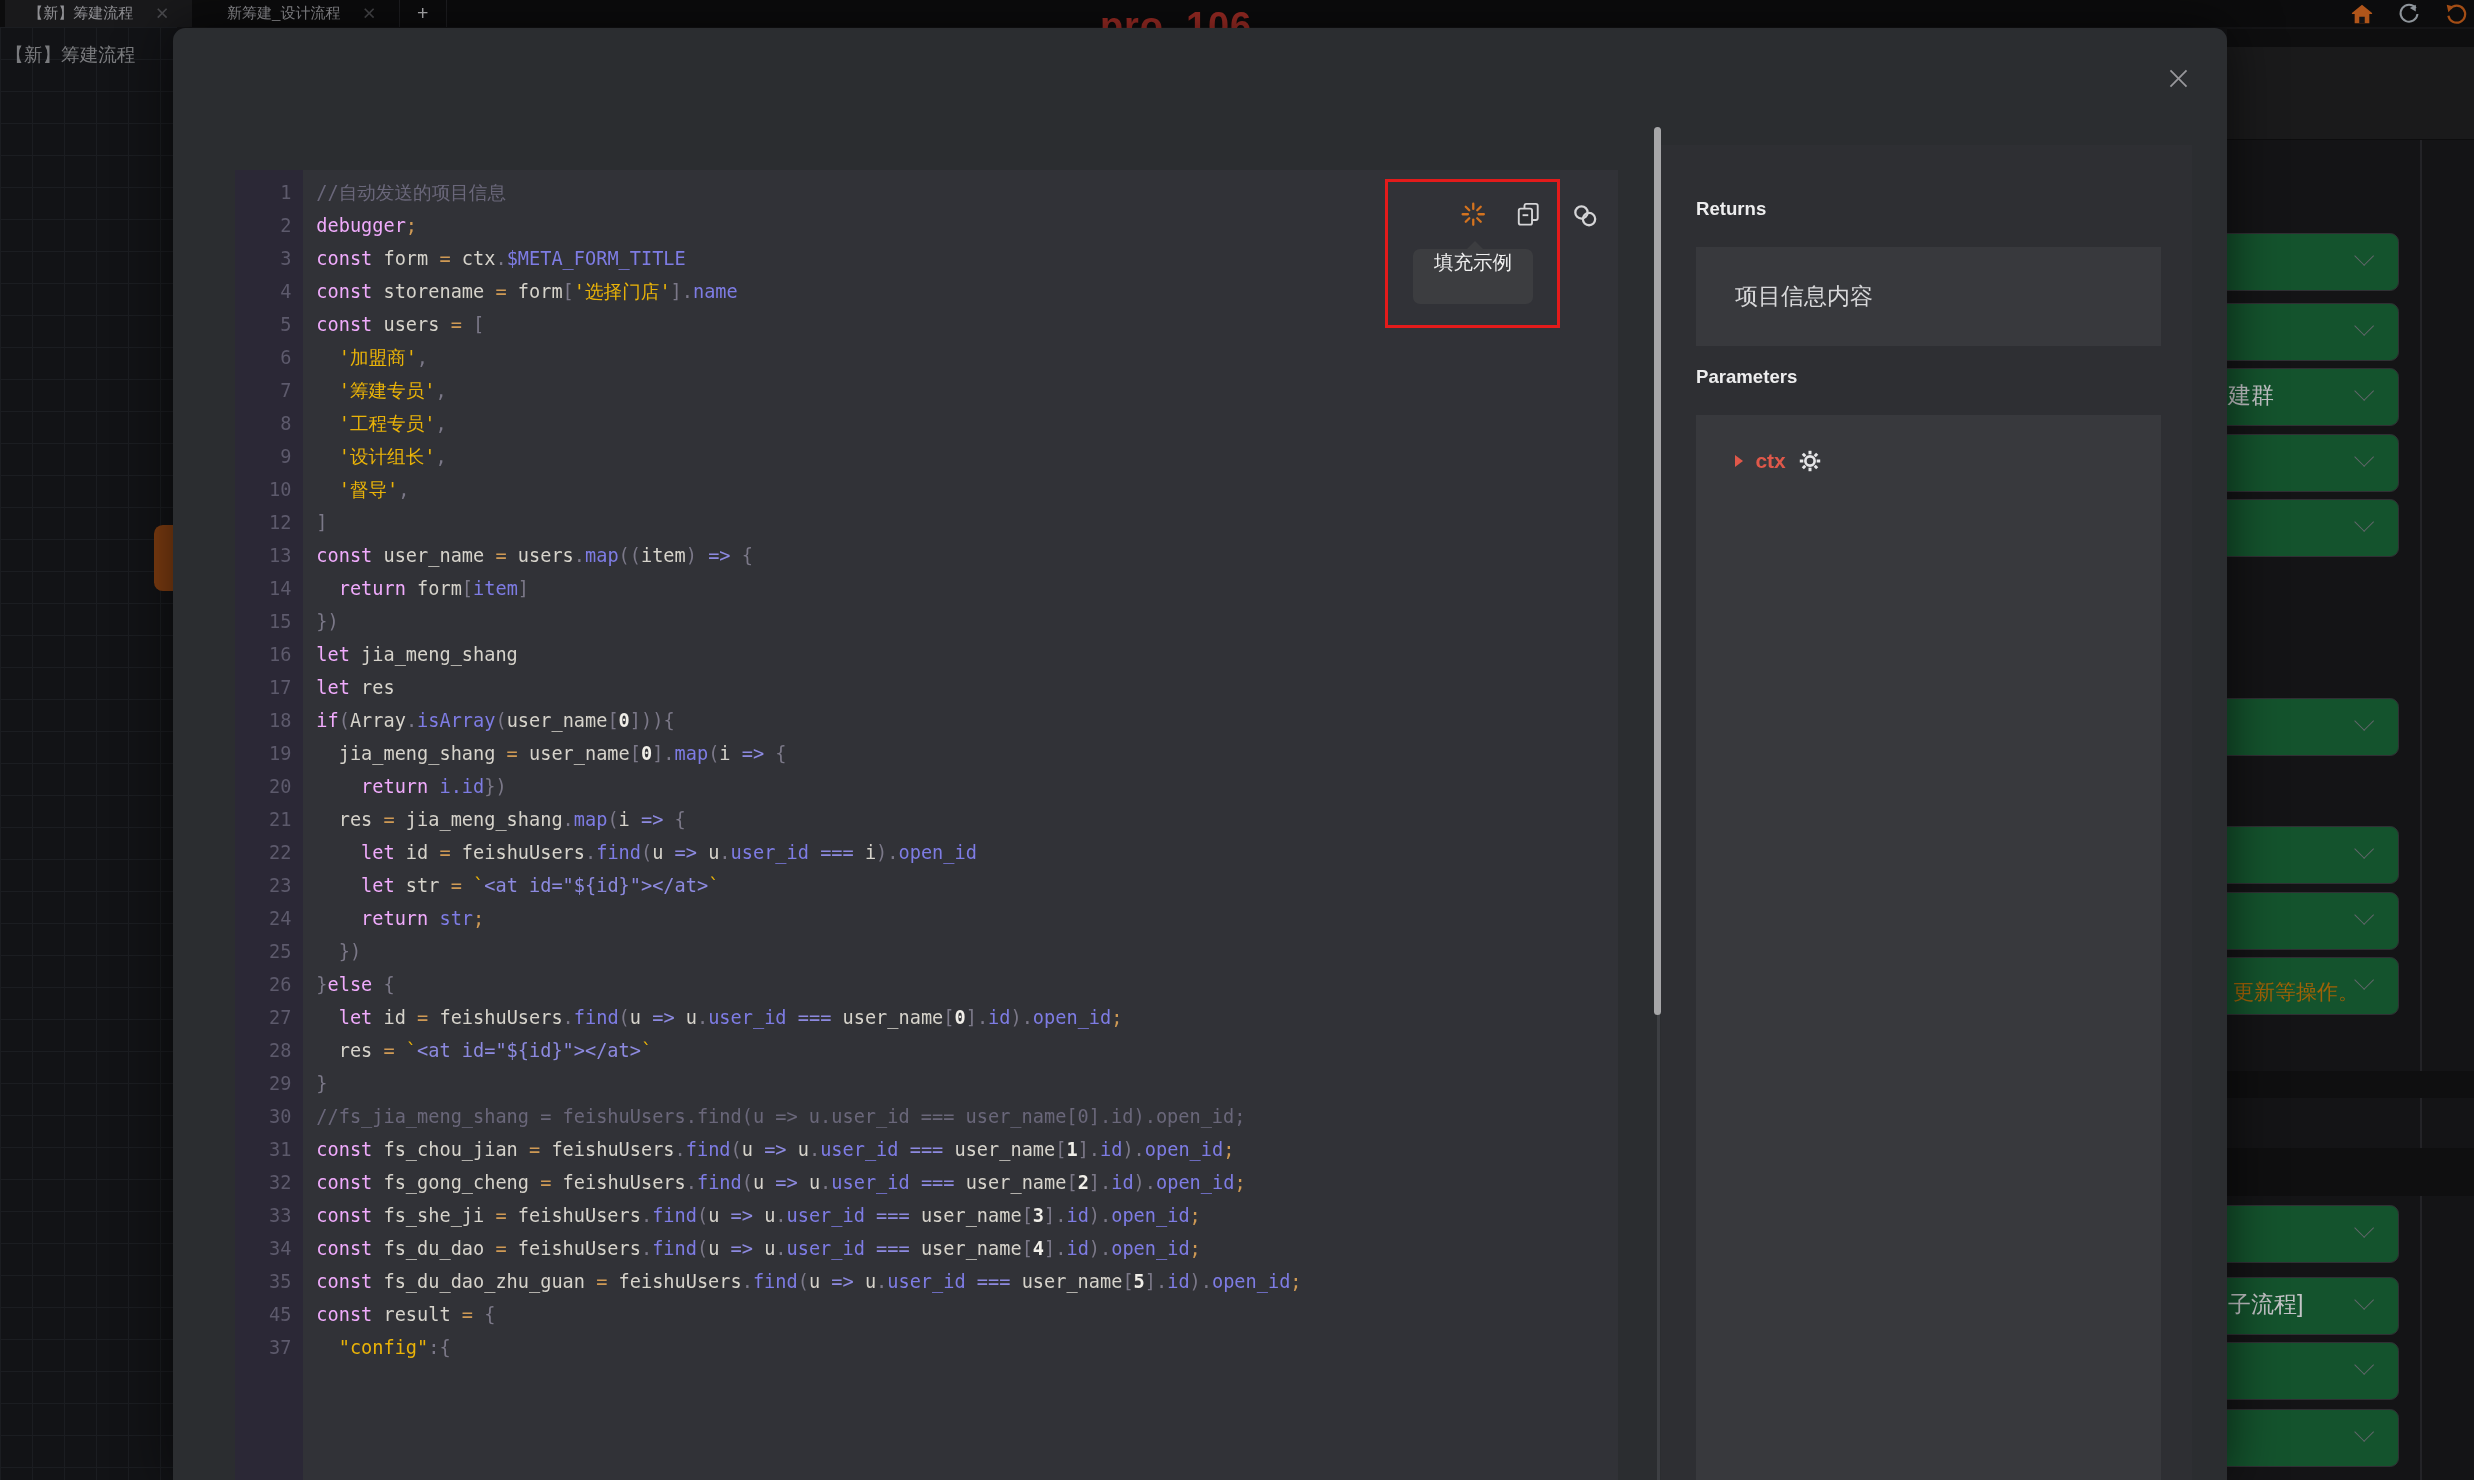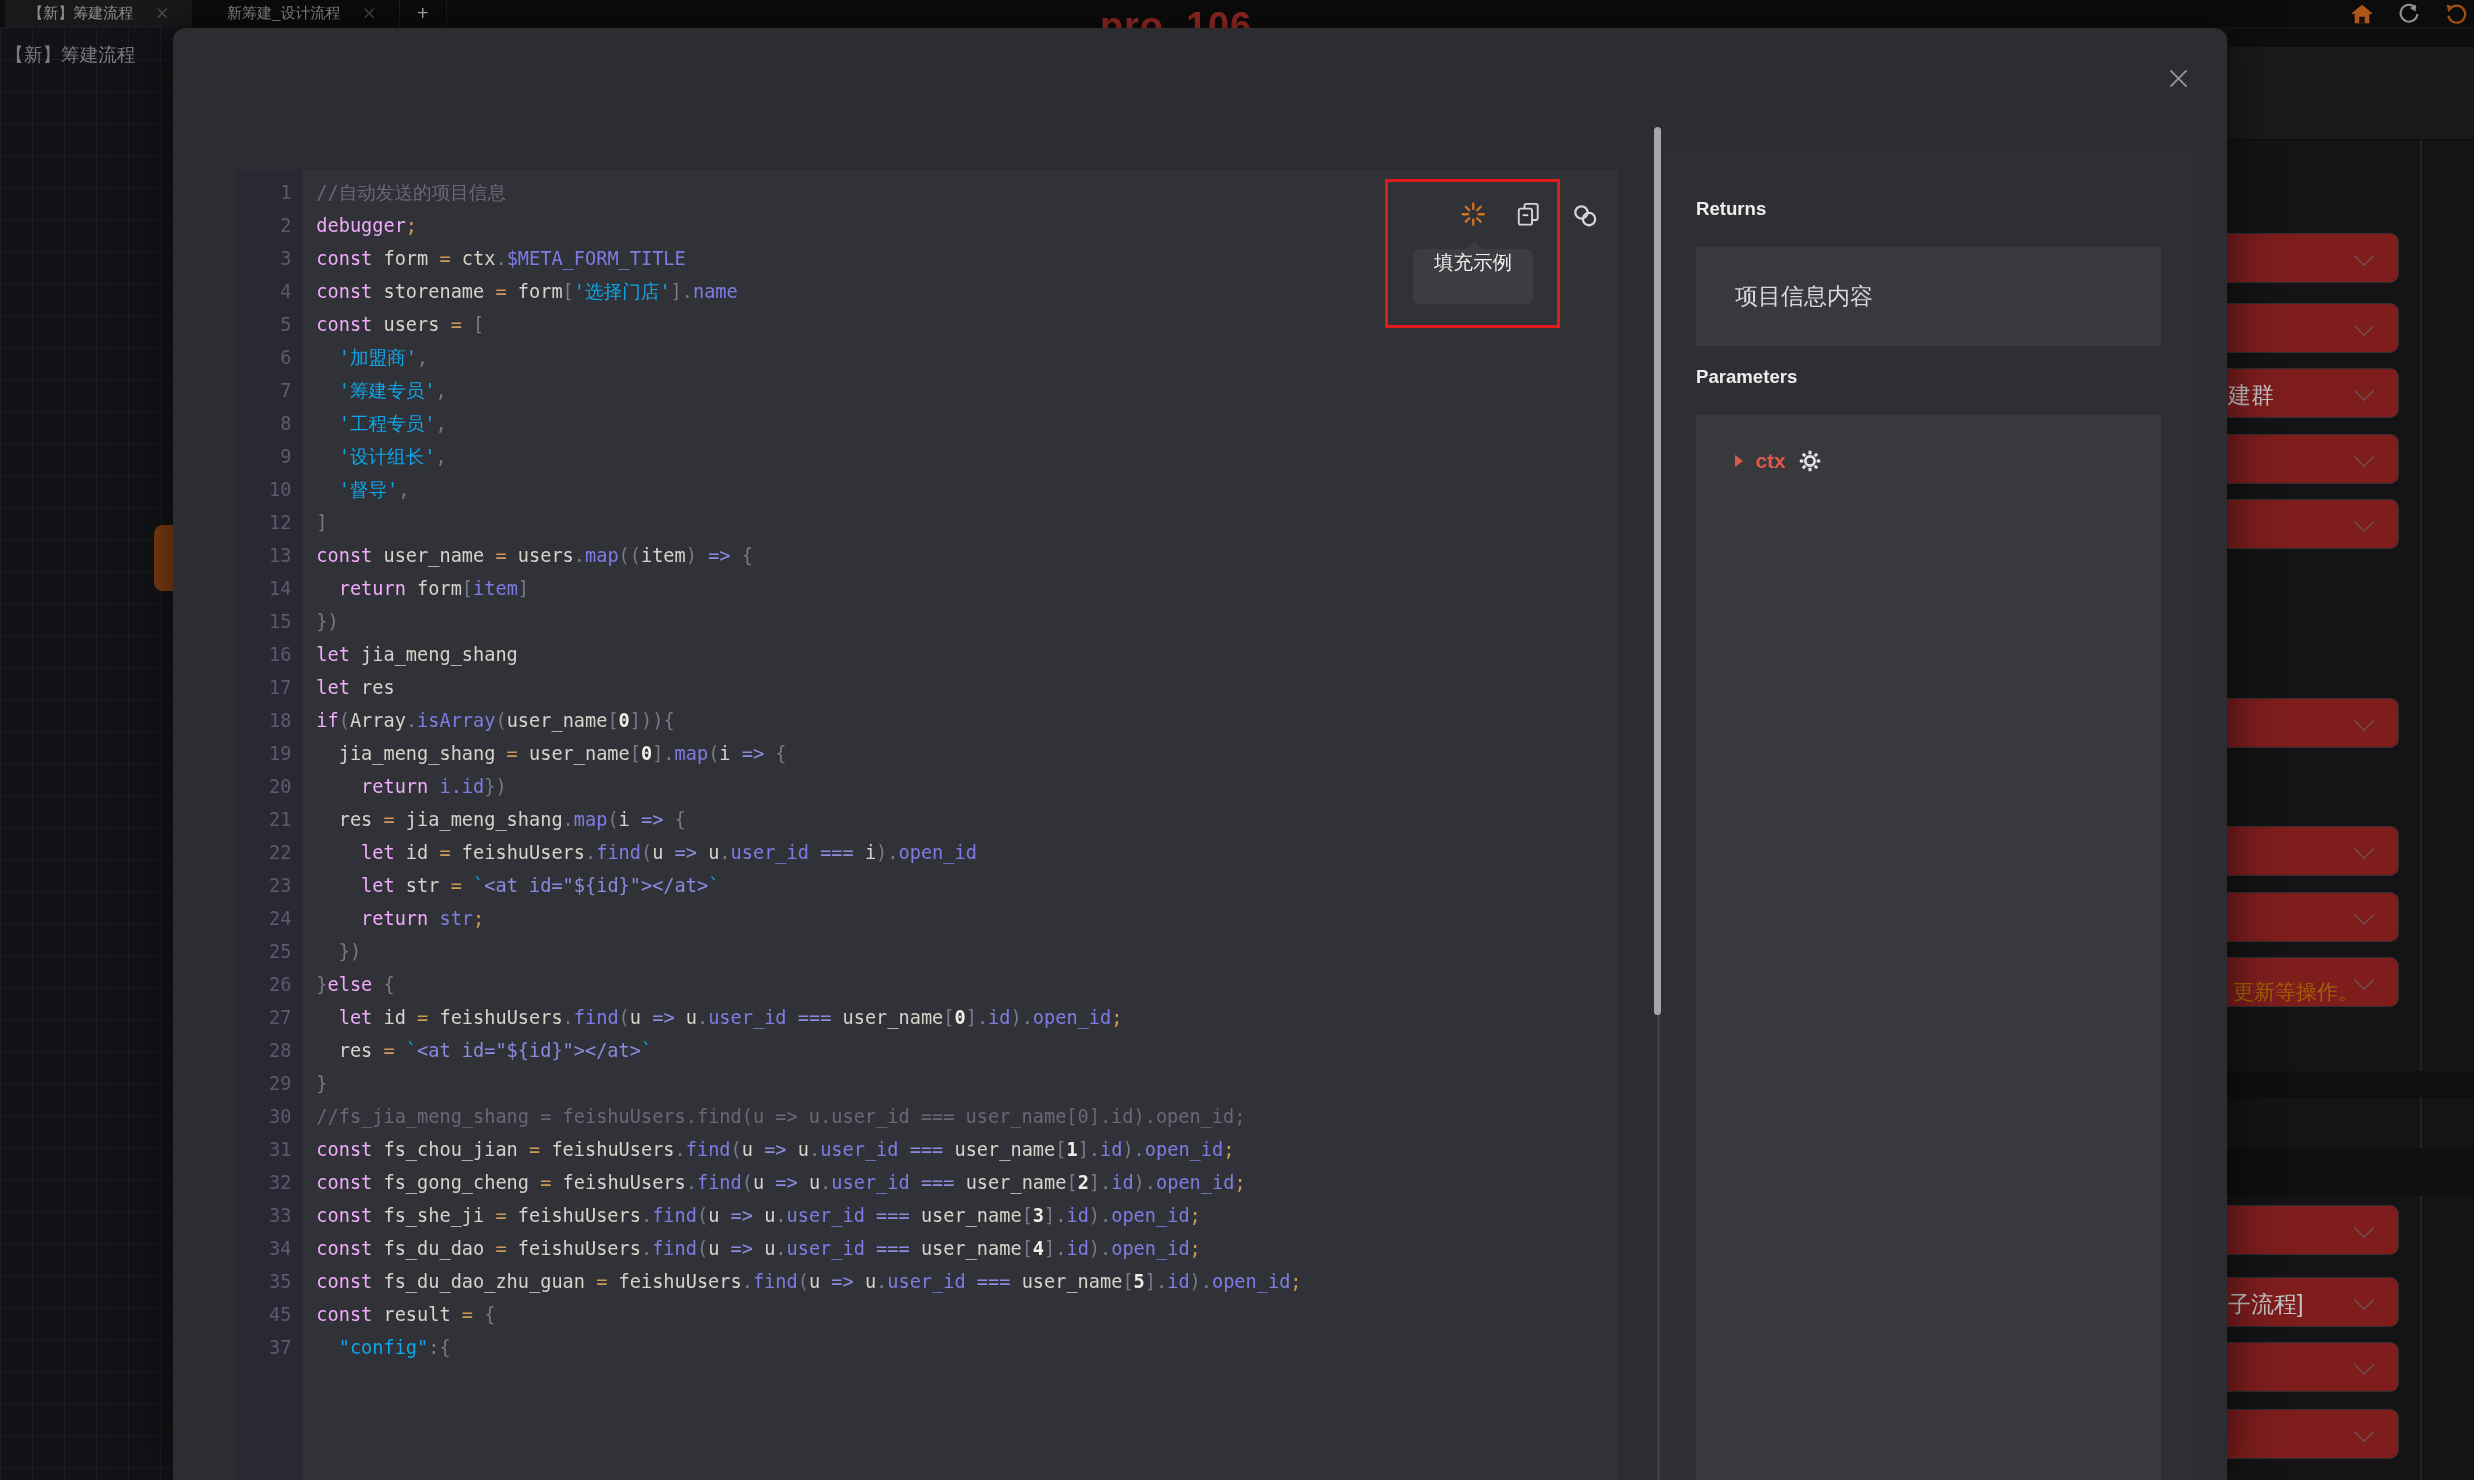--- a/index.html
+++ b/index.html
@@ -24,41 +24,41 @@
   .canvas{position:absolute;left:0;top:26.5px;width:177px;height:1454px;z-index:1;background-color:#121316;
           background-image:linear-gradient(#1b1d21 0.9px,transparent 0.9px),linear-gradient(90deg,#1b1d21 0.9px,transparent 0.9px);
           background-size:32px 32px;}
   .canvas-heading{position:absolute;left:5.3px;top:15px;font-size:18.6px;color:#7a7b7e;white-space:nowrap;}
   .flow-node{position:absolute;left:154px;top:498px;width:35px;height:66px;background:#7f3d11;border-radius:8.8px;}
 
   
   .bg-right-fill{position:absolute;left:2227px;top:26.5px;width:248px;height:1454px;background:#141416;z-index:1;}
   .band{position:absolute;left:2227px;width:248px;z-index:1;}
   .vdivider{position:absolute;left:2420px;top:140px;width:1.8px;height:1340px;background:#232327;z-index:1;}
-  .dropdown{position:absolute;left:2185px;width:214px;height:50px;background:#7f1d1d;border:1.8px solid #303034;
+  .dropdown{position:absolute;left:2185px;width:214px;height:58px;background:#14532d;border:1.8px solid #303034;
             border-radius:8.8px;z-index:2;box-sizing:border-box;}
   .dd-label{position:absolute;left:42px;top:10.6px;font-size:23px;color:#c4c4c7;white-space:nowrap;}
   .chev{position:absolute;left:171px;top:15px;width:13.3px;height:13.3px;border-right:1.8px solid #63666b;
         border-bottom:1.8px solid #63666b;transform:rotate(45deg);}
   .bg-note{position:absolute;left:2233px;top:978px;font-size:21px;color:#a16207;z-index:2;white-space:nowrap;}
 
   
   .modal{position:absolute;left:173px;top:28px;width:2054px;height:1452px;background:#2b2d30;
          border-radius:12.4px 12.4px 0 0;z-index:10;box-shadow:0 0 53px rgba(0,0,0,.6);}
   .modal-close{position:absolute;left:1993px;top:38px;width:25px;height:25px;cursor:pointer;}
 
   
   .editor{position:absolute;left:62px;top:142px;width:1383px;height:1310px;background:#313237;overflow:hidden;
           font-family:"DejaVu Sans Mono",monospace;font-size:18.6px;line-height:33px;}
   .gutter-bg{position:absolute;left:0;top:0;width:68px;height:100%;background:#2b2836;}
   .code-lines{position:relative;padding-top:6.2px;}
   .code-line{display:flex;white-space:pre;}
   .ln{width:68px;flex:0 0 68px;text-align:right;padding-right:11.5px;box-sizing:border-box;color:#5d5a6c;}
   .lc{padding-left:13.3px;}
-  .tok-c{color:#6a677a}.tok-k{color:#f0abfc}.tok-s{color:#0ea5e9}.tok-v{color:#d6d3cb}
+  .tok-c{color:#6a677a}.tok-k{color:#f0abfc}.tok-s{color:#eab308}.tok-v{color:#d6d3cb}
   .tok-m{color:#7e7ce4}.tok-p{color:#7b7888}.tok-o{color:#cf9a55}.tok-a{color:#8d8ae0}
   .tok-n{color:#f0eee8;font-weight:bold}
 
   
   .icon-btn{position:absolute;width:26.5px;height:26.5px;cursor:pointer;}
   .red-box{position:absolute;left:1212px;top:151px;width:175px;height:149px;border:3.5px solid #e31b1b;
            box-sizing:border-box;pointer-events:none;}
   .tooltip{position:absolute;left:1240px;top:221px;width:120px;height:55px;background:#3c3d40;border-radius:7px;
            display:flex;align-items:flex-start;justify-content:center;font-size:19.5px;color:#f0f0f0;}
   .tooltip-arrow{position:absolute;left:54px;top:-8px;width:0;height:0;border-left:8px solid transparent;

